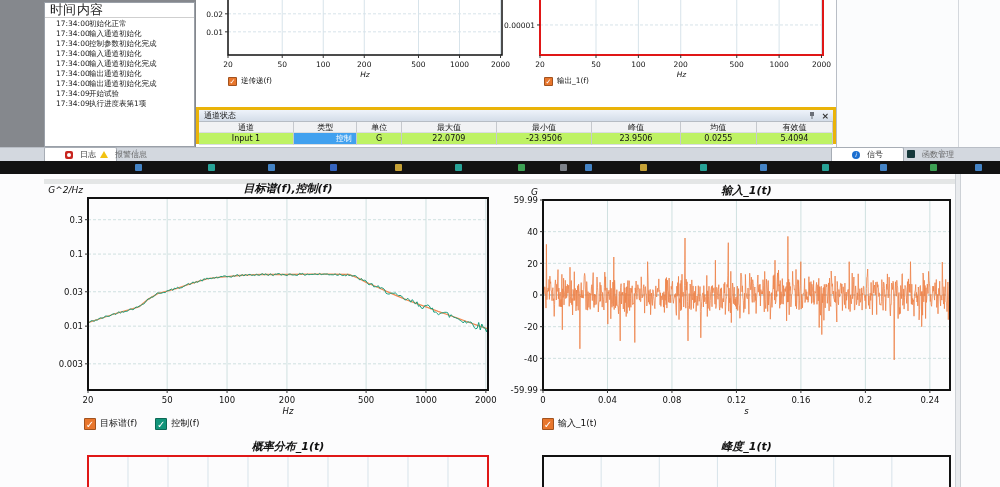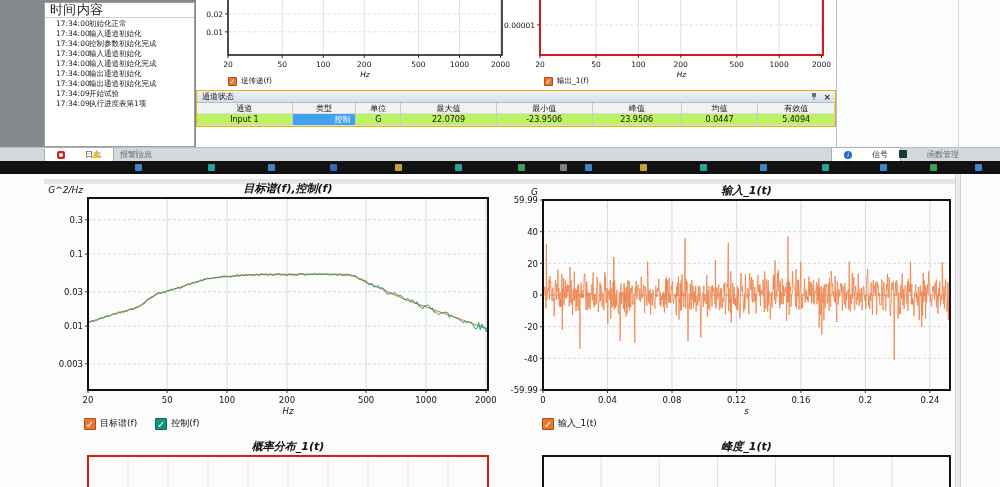--- a/index.html
+++ b/index.html
@@ -13,36 +13,36 @@
   .rp-line{position:absolute;left:121px;top:0;width:1px;height:147px;background:#d4d8dd;}
   .log-panel{left:44px;top:2px;width:151px;height:145px;background:#fff;border:1px solid #9aa0a8;box-sizing:border-box;}
   .log-head{position:absolute;left:0;top:0;width:100%;height:14px;border-bottom:1px solid #cfcfcf;font-size:13px;line-height:14px;color:#222;}
   .lh-time{position:absolute;left:5px;}
   .lh-content{position:absolute;left:32px;}
   #log-rows{position:absolute;left:8px;top:16px;width:100%;}
   .log-row{position:relative;height:10px;font-size:7.5px;line-height:10px;color:#222;white-space:nowrap;}
   .log-time{position:absolute;left:3px;}
   .log-text{position:absolute;left:36px;}
   
-  .cs-panel{left:196px;top:90px;width:640px;height:37px;border:1px solid #eab308;box-sizing:border-box;background:#fff;}
+  .cs-panel{left:196px;top:107px;width:640px;height:37px;border:3px solid #eab308;box-sizing:border-box;background:#fff;}
   .cs-title{position:absolute;left:0;top:0;width:100%;height:11px;background:linear-gradient(#eef3fa,#d4dde9);
             border-bottom:1px solid #b6bcc4;font-size:8px;line-height:11px;}
   .cs-title>span:first-child{margin-left:5px;}
   .cs-btns{position:absolute;right:4px;top:0;height:11px;display:flex;align-items:center;gap:5px;}
   .cs-x{font-size:9px;font-weight:bold;color:#333;line-height:10px;cursor:default;}
   .cs-header,.cs-row{position:absolute;left:0;width:100%;display:flex;}
   .cs-header{top:12px;height:11px;background:#f1f2f4;}
   .cs-row{top:23px;height:12px;background:#bef264;}
   .cs-cell{display:inline-block;box-sizing:border-box;border-right:1px solid #c6c9ce;border-bottom:1px solid #dadde1;
            font-size:8px;line-height:11px;text-align:center;overflow:hidden;white-space:nowrap;}
   .cs-type{background:#41a1ef;color:#fff;}
   
   .tabstrip{left:0;top:147px;width:1000px;height:14px;background:#d3d8df;border-top:1px solid #b9bec6;box-sizing:border-box;}
-  .tab{position:absolute;top:147px;height:14px;display:flex;align-items:center;gap:20px;font-size:8px;color:#333;
-       padding:0 12px;box-sizing:border-box;}
+  .tab{position:absolute;top:147px;height:14px;display:flex;align-items:center;gap:7px;font-size:8px;color:#333;
+       padding:0 20px;box-sizing:border-box;}
   .tab.active{background:#fff;border:1px solid #a7adb5;border-bottom:none;border-radius:2px 2px 0 0;}
   .tab.idle{color:#666;}
   .ic-log{width:8px;height:8px;border-radius:2px;background:#c8251f;position:relative;flex:0 0 auto;}
   .ic-log:after{content:"";position:absolute;left:2px;top:2px;width:4px;height:4px;border-radius:50%;background:#fff;}
   .ic-warn{width:0;height:0;border-left:4px solid transparent;border-right:4px solid transparent;border-bottom:7px solid #f2c211;position:relative;flex:0 0 auto;}
   .ic-sig{width:8px;height:8px;border-radius:50%;background:#1b6fd0;color:#fff;font-size:6px;line-height:8px;text-align:center;font-style:italic;flex:0 0 auto;}
   .ic-func{width:8px;height:8px;background:#15383a;border-radius:1px;flex:0 0 auto;}
   .tsep{position:absolute;top:149px;font-size:8px;color:#9aa0a8;}
   
   .blackbar{left:0;top:161px;width:1000px;height:13px;background:#121212;}
@@ -134,21 +134,21 @@
         <span class="cs-cell" style="width: 12%;">均值</span>
         <span class="cs-cell" style="width: 12%;">有效值</span>
       </div>
     <div class="cs-row" id="cs-row">
         <span class="cs-cell" style="width: 15%;">Input 1</span>
         <span class="cs-cell cs-type" style="width: 10%; padding-left: 37px;">控制</span>
         <span class="cs-cell" style="width: 7%;">G</span>
         <span class="cs-cell" style="width: 15%;">22.0709</span>
         <span class="cs-cell" style="width: 15%;">-23.9506</span>
         <span class="cs-cell" style="width: 14%;">23.9506</span>
-        <span class="cs-cell" style="width: 12%;">0.0447</span>
+        <span class="cs-cell" style="width: 12%;">0.0255</span>
         <span class="cs-cell" style="width: 12%;">5.4094</span>
       </div>
   </div>
 
   <div class="abs tabstrip"></div>
   <div class="tab active" style="left:44px">
     <span class="ic-log"></span>
     <span>日志</span>
   </div>
   <div class="tab idle" style="left:80px">

